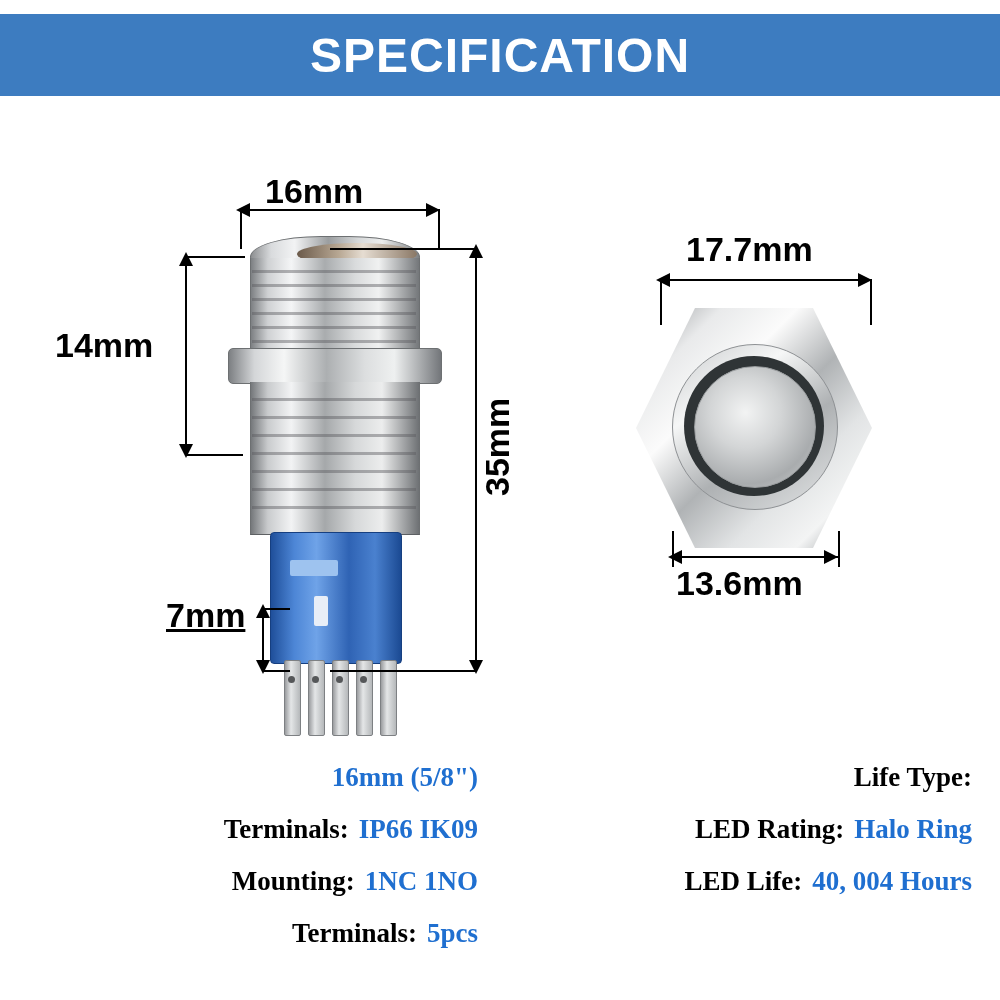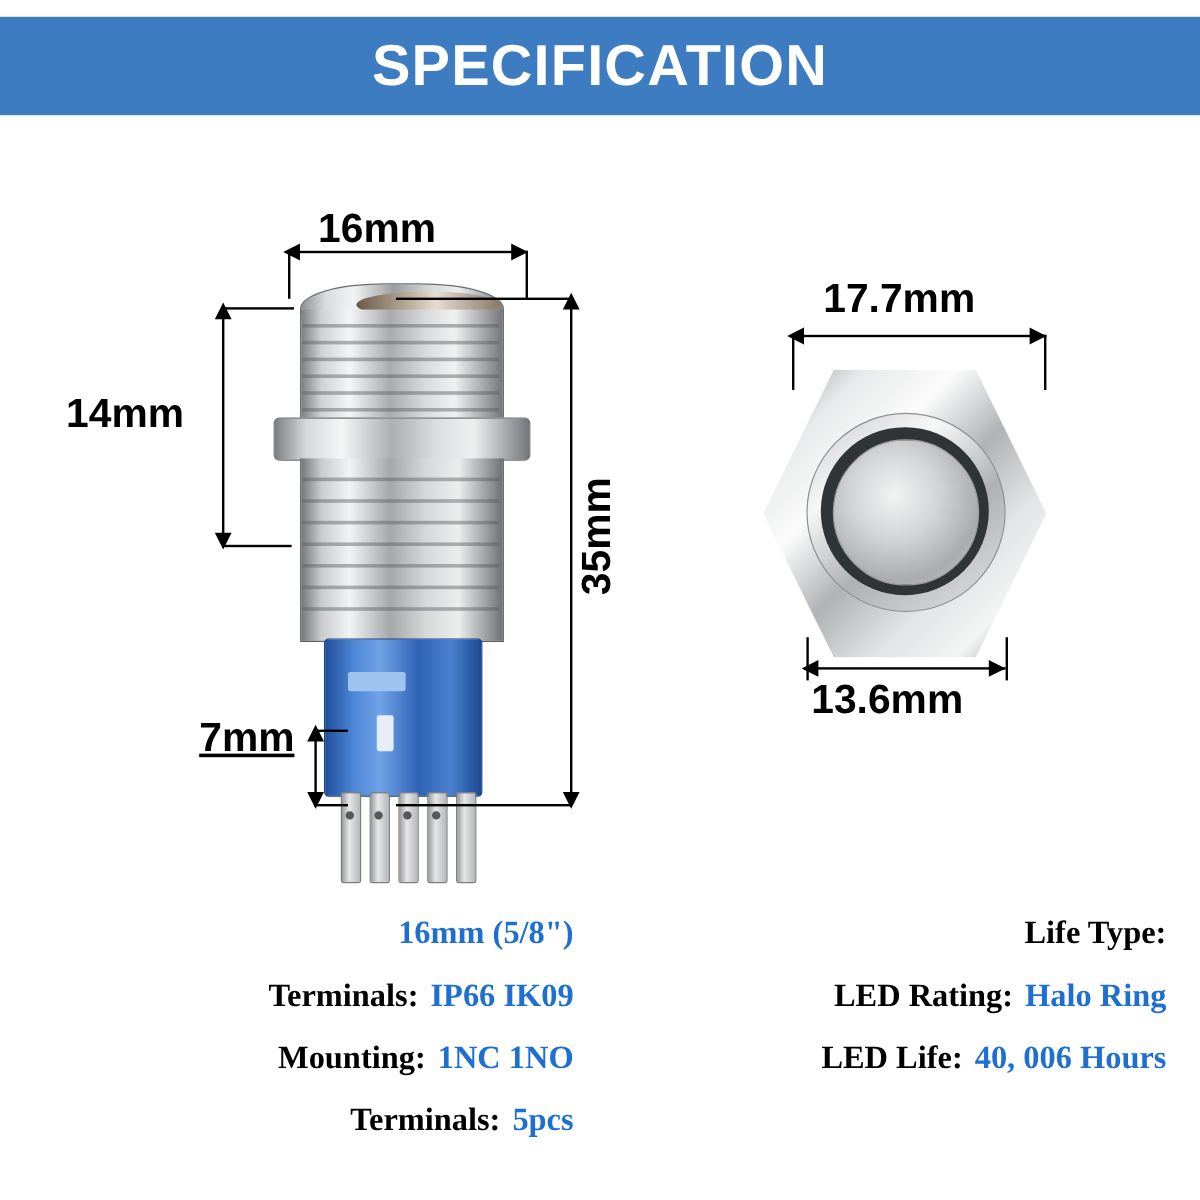--- a/index.html
+++ b/index.html
@@ -401,17 +401,17 @@
   <div class="spec-col right">
     <div class="spec-row">
       <span class="spec-key">Life Type:</span>
     </div>
     <div class="spec-row">
       <span class="spec-key">LED Rating:</span>
       <span class="spec-val">Halo Ring</span>
     </div>
     <div class="spec-row">
       <span class="spec-key">LED Life:</span>
-      <span class="spec-val">40, 006 Hours</span>
+      <span class="spec-val">40, 004 Hours</span>
     </div>
   </div>
 
 </div>
 
 </body></html>

